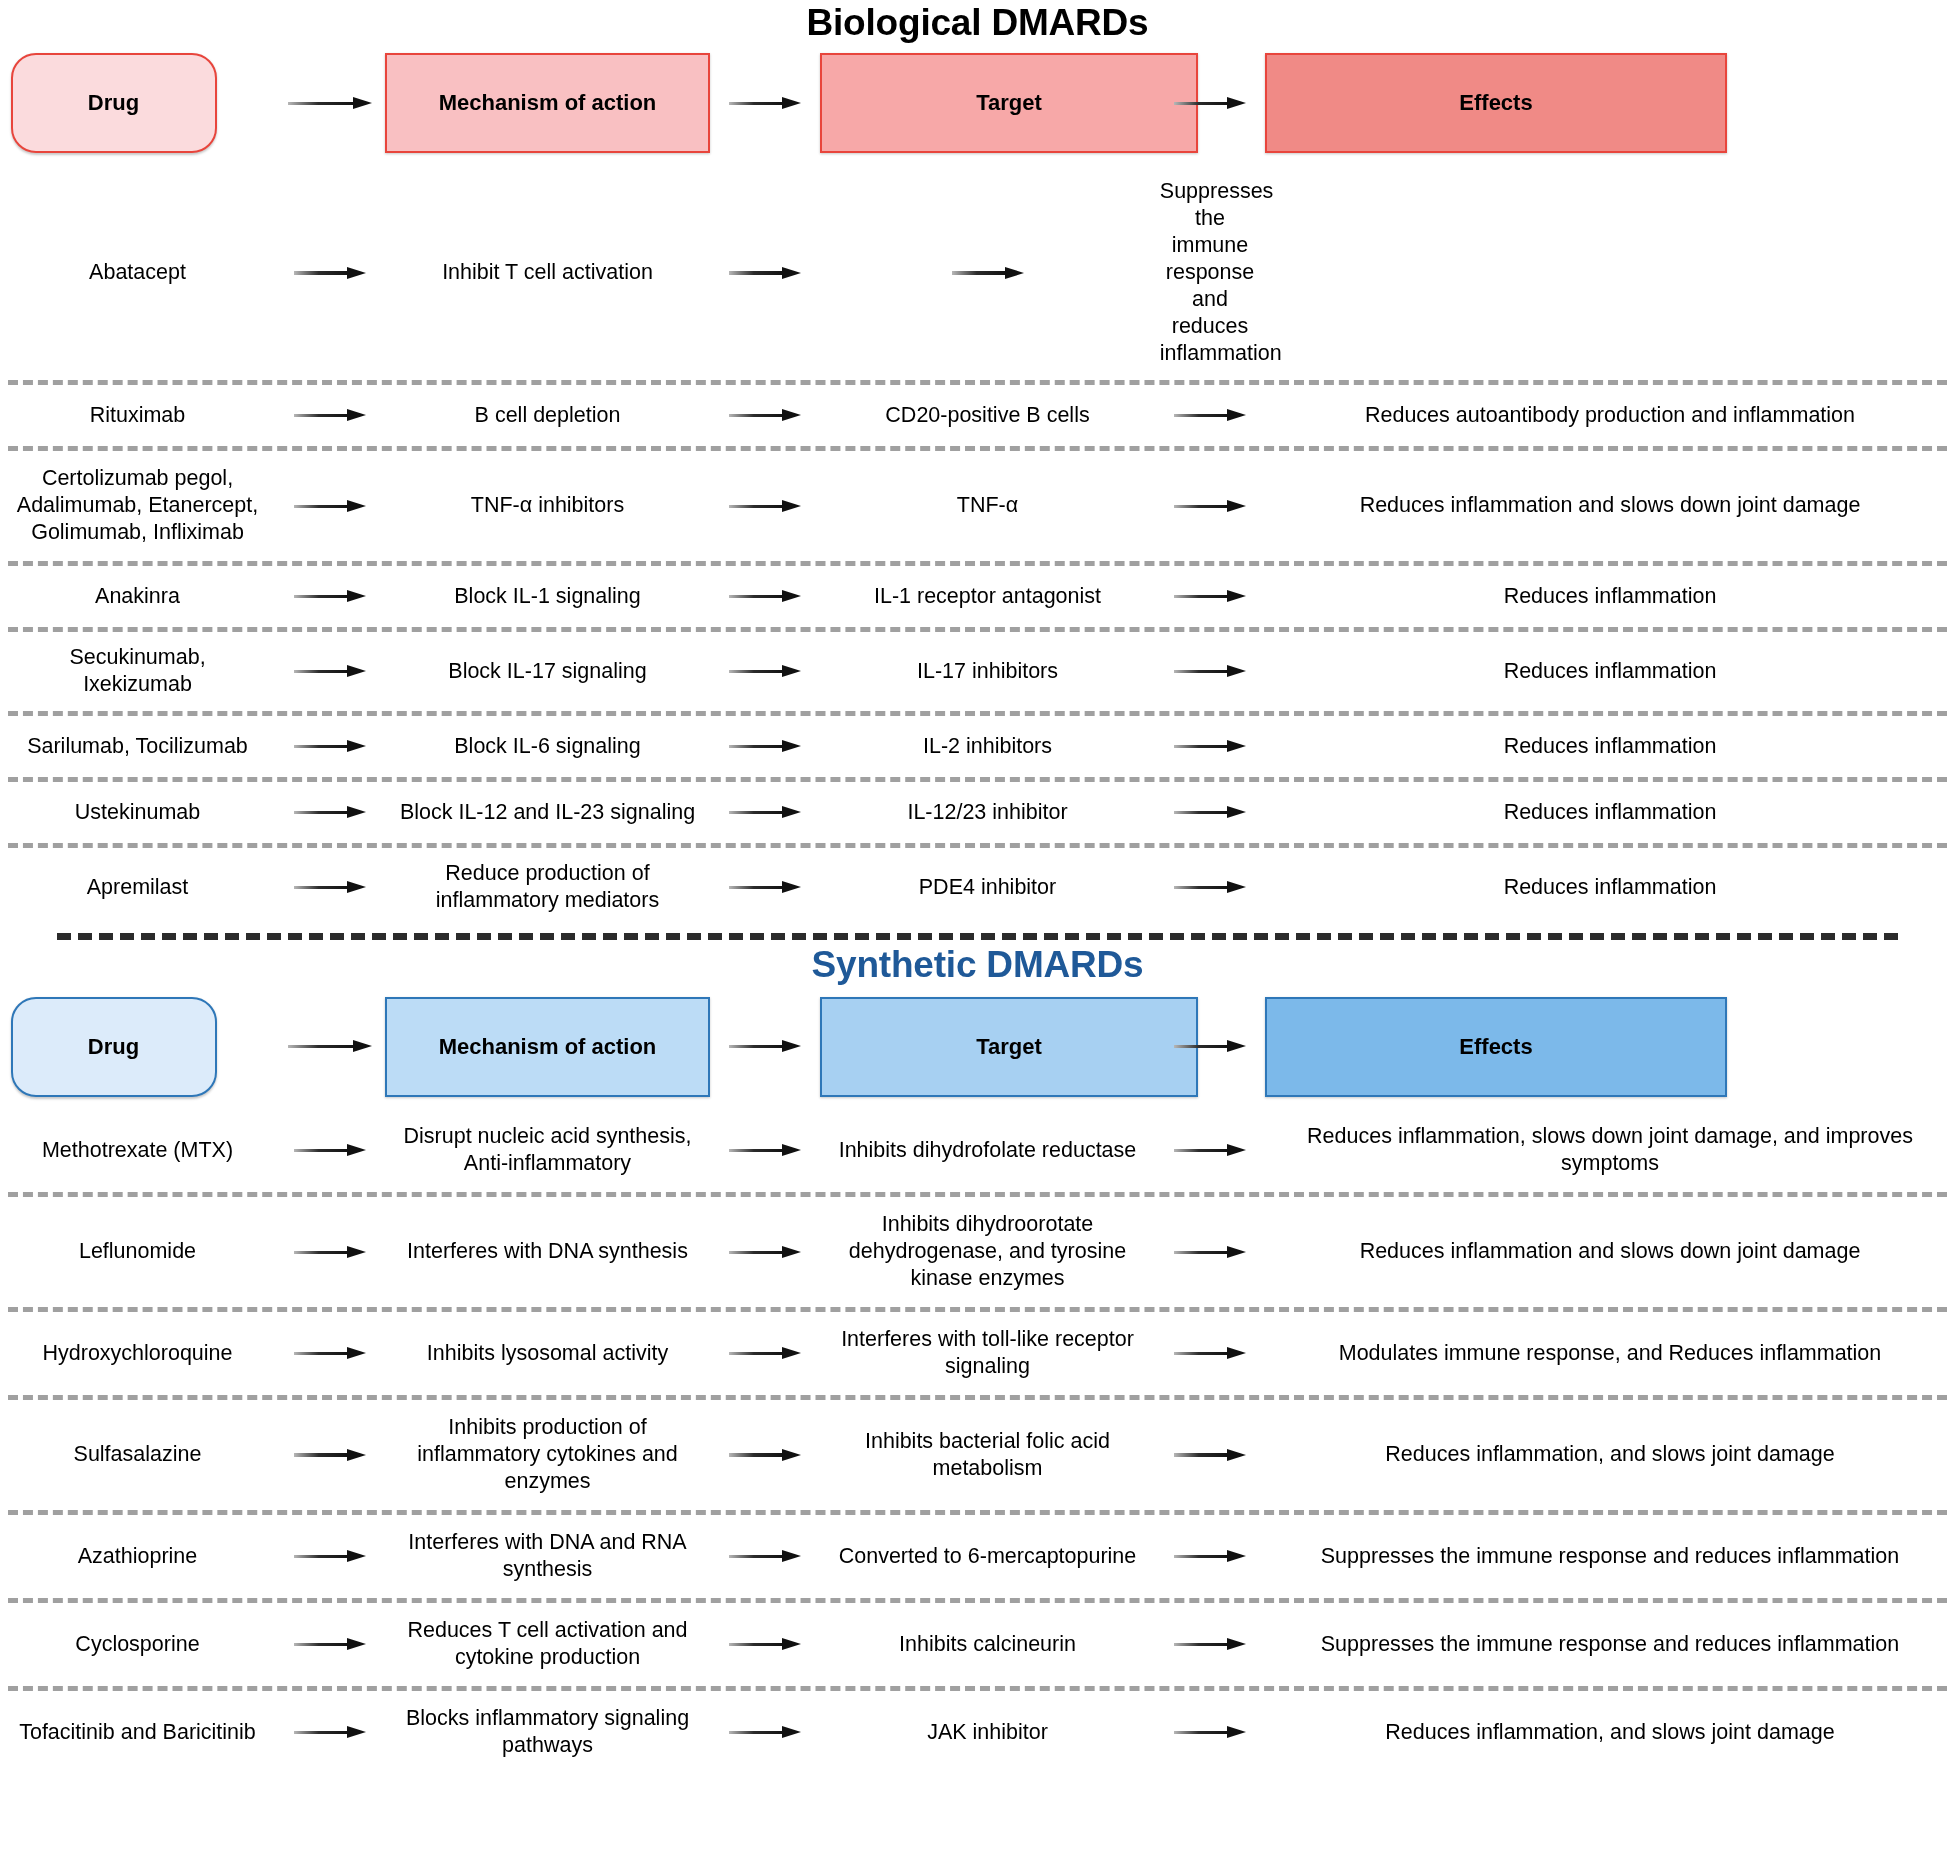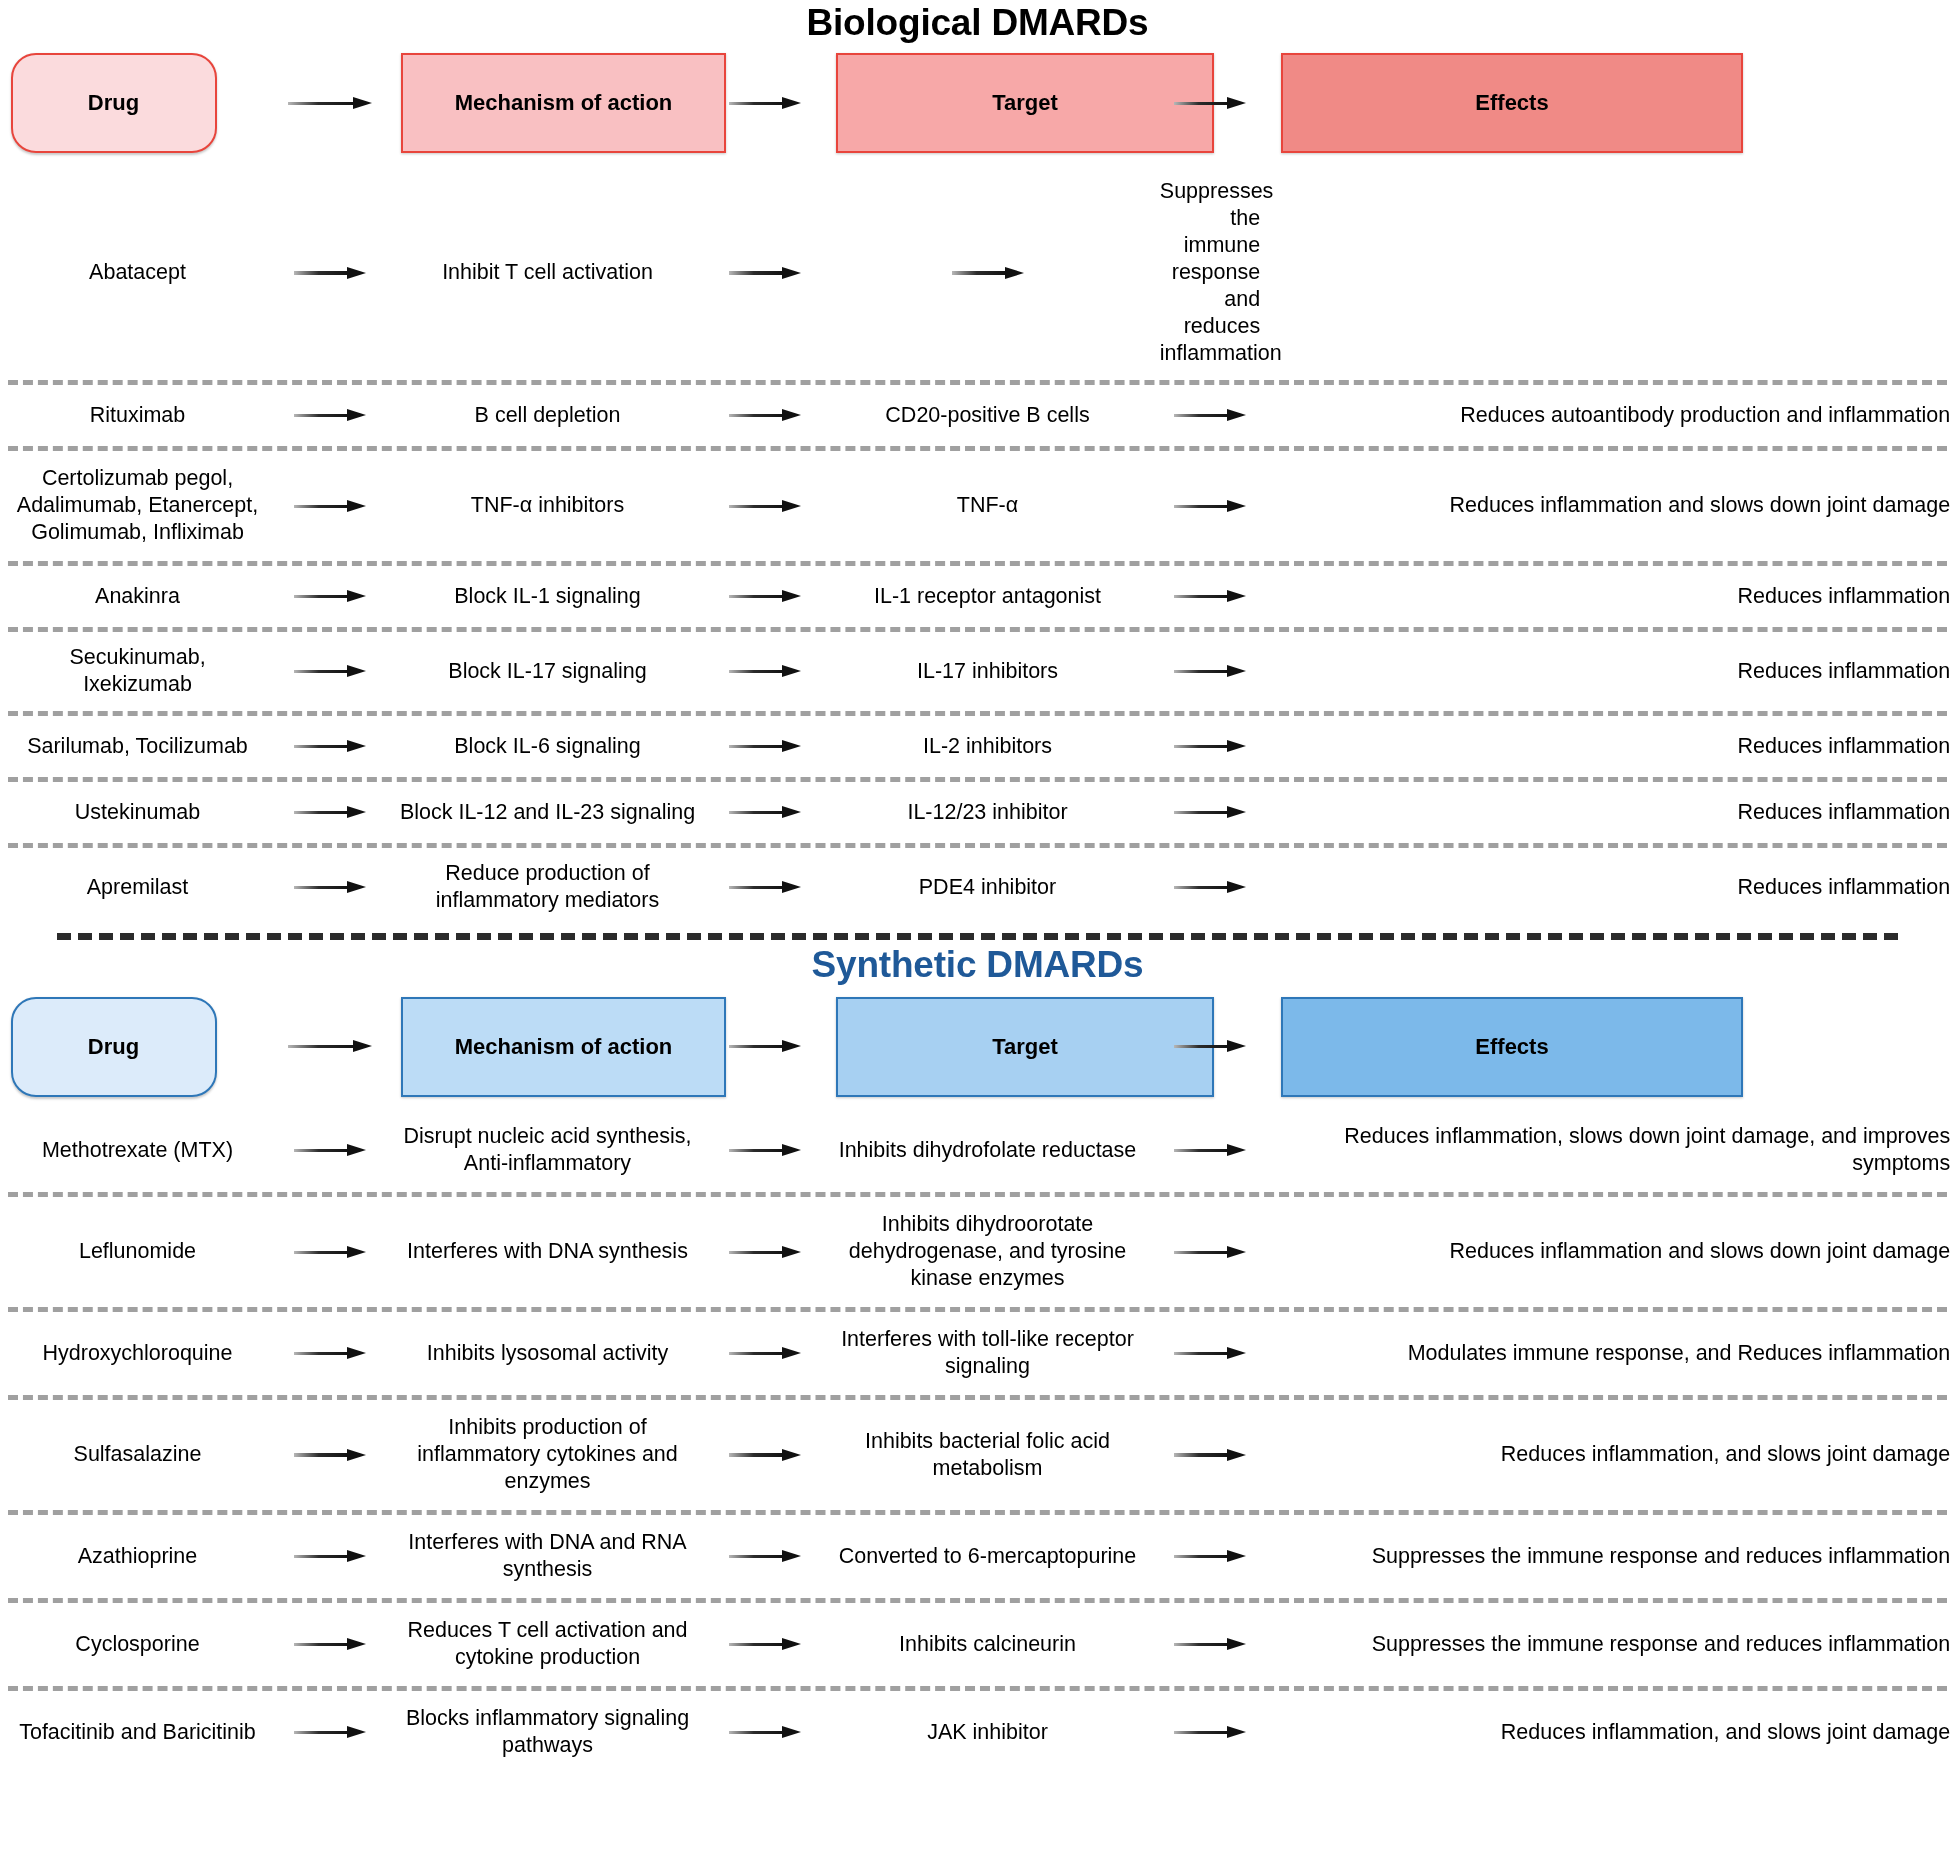--- a/index.html
+++ b/index.html
@@ -40,21 +40,20 @@
 
   .hdr-box {
     height: 100px;
     display: flex;
     align-items: center;
     justify-content: center;
     font-weight: bold;
     font-size: 22px;
     text-align: center;
     box-shadow: 0 1.4px 2.4px rgba(0,0,0,0.22);
-    margin-left: 16px;
   }
   
   .bio .hdr-box { border: 2.4px solid #e8453c; }
   .bio .hdr-1 { background: #fbdbdd; }
   .bio .hdr-2 { background: #f9c0c2; }
   .bio .hdr-3 { background: #f7a8a8; }
   .bio .hdr-4 { background: #f08a86; }
 
   
   .syn .hdr-box { border: 2.4px solid #2e77b8; }
@@ -95,21 +94,21 @@
   .arrow.short .shaft { width: 55px; }
 
   
   .cell {
     text-align: center;
     font-size: 21.5px;
     line-height: 1.26;
     padding: 0 6.7px;
   }
   .cell.drug { padding: 0 12.4px; }
-  .cell.effect { padding: 0 4.8px; text-align: right; }
+  .cell.effect { padding: 0 4.8px; }
 
   .data-row { min-height: 61px; padding: 12.4px 0; }
   .data-row.tall { padding: 14.4px 0; }
 
   
   .sep {
     height: 0;
     border-top: 5.3px dashed #9b9b9b;
     margin: 0 7.7px;
     opacity: 0.95;

